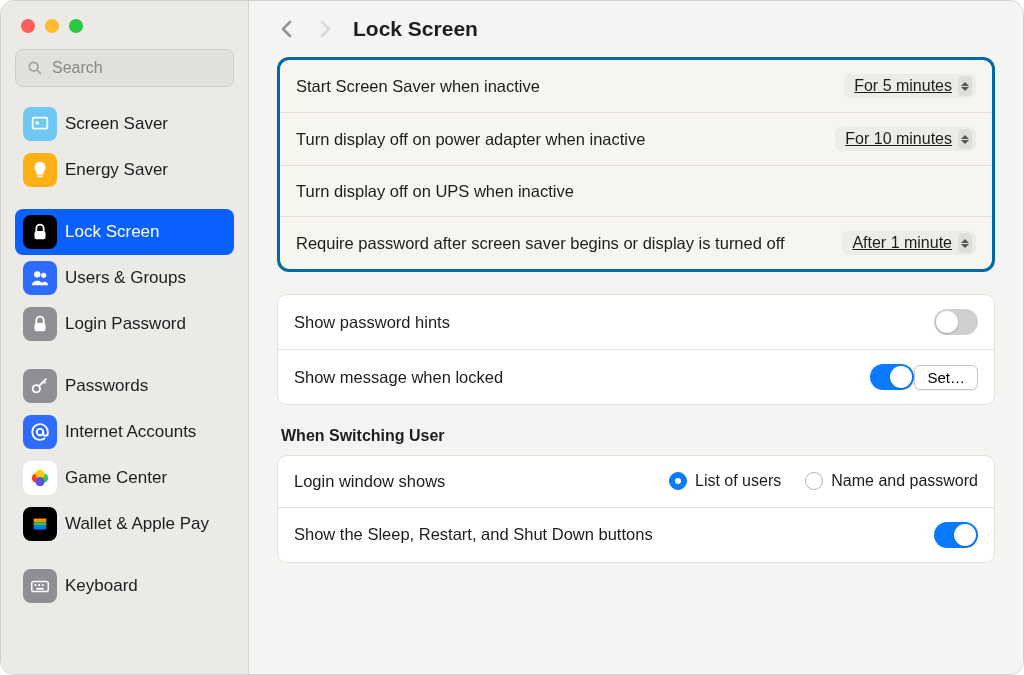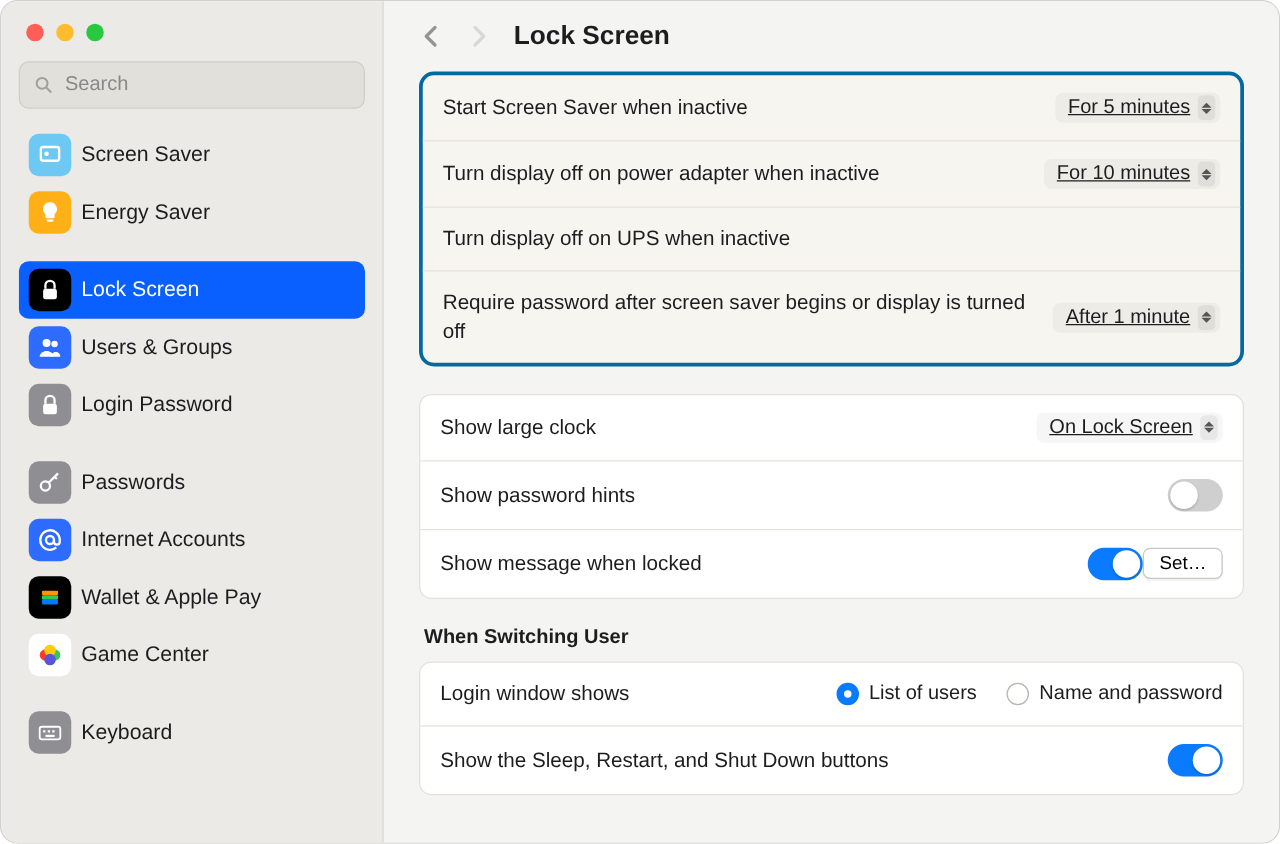--- a/index.html
+++ b/index.html
@@ -1,18 +1,18 @@
 <!DOCTYPE html>
 <html><head>
 <meta charset="utf-8">
 <style>
 * { box-sizing: border-box; margin: 0; padding: 0; }
 body { font-family: -apple-system, "SF Pro Text", "Helvetica Neue", Arial, sans-serif; background: #fff; color: #000; width: 1024px; height: 675px; overflow: hidden; }
 .window { width: 1024px; height: 675px; display: flex; border-radius: 14px; overflow: hidden; border: 1px solid #d0d0d0; }
-.sidebar { width: 306px; background: #eceae6; border-right: 1px solid #d6d4d0; padding: 10px 14px 10px 14px; display: flex; flex-direction: column; }
+.sidebar { width: 248px; background: #eceae6; border-right: 1px solid #d6d4d0; padding: 10px 14px 10px 14px; display: flex; flex-direction: column; }
 .traffic { display: flex; gap: 10px; padding: 8px 4px 16px 6px; }
 .traffic .dot { width: 14px; height: 14px; border-radius: 50%; }
 .dot.red { background: #ff5f57; }
 .dot.yellow { background: #febc2e; }
 .dot.green { background: #28c840; }
 .search-wrap { position: relative; margin-bottom: 14px; }
 .search-wrap .mag { position: absolute; left: 12px; top: 50%; transform: translateY(-50%); width: 16px; height: 16px; opacity: .55; }
 .search { width: 100%; height: 38px; border: 1px solid #d0cec9; background: #e2e0db; border-radius: 8px; padding: 0 12px 0 36px; font-size: 16px; color: #333; outline: none; }
 .search::placeholder { color: #888; }
 .nav { overflow-y: auto; flex: 1; }
@@ -133,40 +133,40 @@
         <div class="nav-item">
           <span class="ic" style="background: rgb(46, 108, 255);">
             <svg viewBox="0 0 24 24" fill="none" stroke="#fff" stroke-width="2">
               <circle cx="12" cy="12" r="3.5"></circle>
               <path d="M15.5 12v1.5a2.5 2.5 0 005 0V12a8.5 8.5 0 10-3 6.5"></path>
             </svg>
           </span>
           <span>Internet Accounts</span>
         </div>
         <div class="nav-item">
-          <span class="ic" style="background: rgb(0, 0, 0);">
-            <svg viewBox="0 0 24 24">
-              <rect x="5" y="6" width="14" height="4" rx="1" fill="#ff9500"></rect>
-              <rect x="5" y="10" width="14" height="4" rx="1" fill="#34c759"></rect>
-              <rect x="5" y="14" width="14" height="4" rx="1" fill="#007aff"></rect>
-            </svg>
-          </span>
-          <span>Wallet &amp; Apple Pay</span>
-        </div>
-        <div class="nav-item">
           <span class="ic" style="background: rgb(255, 255, 255);">
             <svg viewBox="0 0 24 24">
               <circle cx="8" cy="12" r="5" fill="#ff3b30"></circle>
               <circle cx="16" cy="12" r="5" fill="#34c759"></circle>
               <circle cx="12" cy="8" r="5" fill="#ffcc00"></circle>
               <circle cx="12" cy="16" r="5" fill="#5856d6"></circle>
             </svg>
           </span>
           <span>Game Center</span>
         </div>
+        <div class="nav-item">
+          <span class="ic" style="background: rgb(0, 0, 0);">
+            <svg viewBox="0 0 24 24">
+              <rect x="5" y="6" width="14" height="4" rx="1" fill="#ff9500"></rect>
+              <rect x="5" y="10" width="14" height="4" rx="1" fill="#34c759"></rect>
+              <rect x="5" y="14" width="14" height="4" rx="1" fill="#007aff"></rect>
+            </svg>
+          </span>
+          <span>Wallet &amp; Apple Pay</span>
+        </div>
         <div class="nav-sep"></div>
         <div class="nav-item">
           <span class="ic" style="background: rgb(142, 142, 147);">
             <svg viewBox="0 0 24 24" fill="#fff">
               <rect x="3" y="7" width="18" height="11" rx="2" fill="none" stroke="#fff" stroke-width="1.6"></rect>
               <rect x="6" y="10" width="2" height="2"></rect>
               <rect x="10" y="10" width="2" height="2"></rect>
               <rect x="14" y="10" width="2" height="2"></rect>
               <rect x="8" y="14" width="8" height="2"></rect>
             </svg>
@@ -214,27 +214,20 @@
           <div class="row">
             <span class="lbl">Require password after screen saver begins or display is turned off</span>
             <div class="popup">
               <span>After 1 minute</span>
               <span class="stepper"></span>
             </div>
           </div>
         </div>
 
       <div class="group">
-        <div class="row">
-          <span class="lbl">Show large clock</span>
-          <div class="popup">
-            <span>On Lock Screen</span>
-            <span class="stepper"></span>
-          </div>
-        </div>
         <div class="row">
           <span class="lbl">Show password hints</span>
           <div class="toggle"></div>
         </div>
         <div class="row">
           <span class="lbl">Show message when locked</span>
           <div class="right-controls">
             <div class="toggle on"></div>
             <button class="btn">Set…</button>
           </div>

